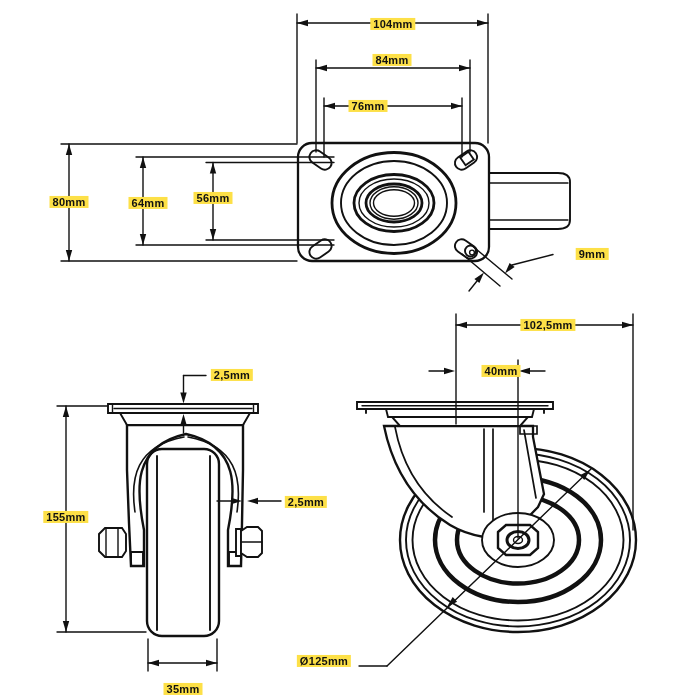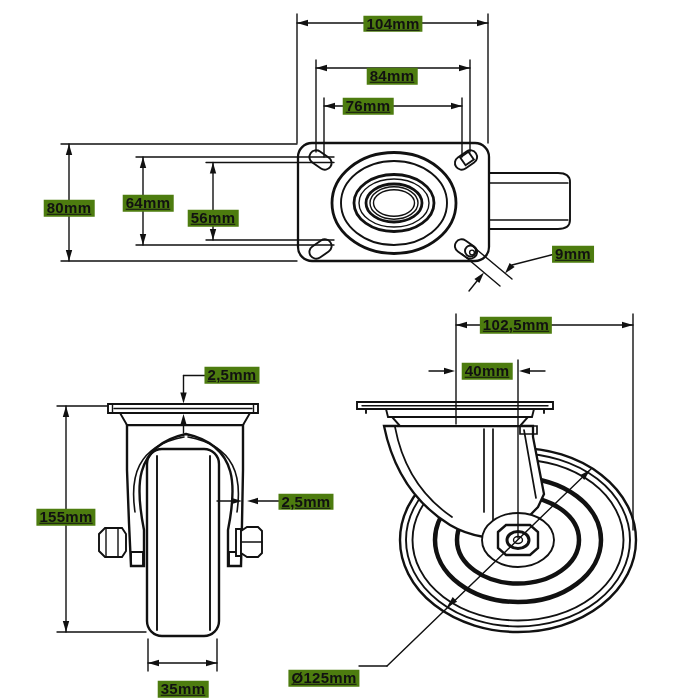--- a/index.html
+++ b/index.html
@@ -5,23 +5,23 @@
   html,body{margin:0;padding:0;background:#fff;}
   .canvas{position:relative;width:700px;height:700px;background:#ffffff;overflow:hidden;
           font-family:"Liberation Sans","DejaVu Sans",sans-serif;}
   svg{position:absolute;left:0;top:0;}
   svg *{vector-effect:non-scaling-stroke;}
   .ln{stroke:#111;fill:none;stroke-width:1.4;stroke-linecap:round;}
   .th2{stroke-width:1.9;}
   .th3{stroke-width:2.3;}
   .wfill{fill:#fff;stroke:#111;}
   .arrow{fill:#111;stroke:none;}
-  .dim-label{position:absolute;transform:translate(-50%,-50%);background:#4d7c0f;color:#111;
-             font-size:15px;font-weight:bold;letter-spacing:.3px;line-height:1.1;
-             padding:0 3px;white-space:nowrap;text-decoration:underline;}
+  .dim-label{position:absolute;transform:translate(-50%,-50%);background:#fde047;color:#111;
+             font-size:11px;font-weight:bold;letter-spacing:.3px;line-height:1.1;
+             padding:0 3px;white-space:nowrap;}
 </style>
 </head>
 <body>
 
 <div class="canvas">
 
 <svg width="700" height="700" viewBox="0 0 700 700">
 
   <g>
 
@@ -209,29 +209,29 @@
 
       <line class="ln" x1="359" y1="666" x2="387" y2="666"></line>
       <line class="ln" x1="387" y1="666" x2="591" y2="469"></line>
       <polygon class="arrow" points="590,470 584.3,479.9 579.9,475.3"></polygon>
       <polygon class="arrow" points="447,607 457.1,601.7 452.7,597.1"></polygon>
     </g>
   </g>
 </svg>
 
 <div class="dim-label" style="left:393px;top:23.5px">104mm</div>
-<div class="dim-label" style="left:392px;top:76px">84mm</div>
+<div class="dim-label" style="left:392px;top:60px">84mm</div>
 <div class="dim-label" style="left:368px;top:106px">76mm</div>
-<div class="dim-label" style="left:69px;top:208px">80mm</div>
+<div class="dim-label" style="left:69px;top:202px">80mm</div>
 <div class="dim-label" style="left:148px;top:203px">64mm</div>
-<div class="dim-label" style="left:213px;top:218px">56mm</div>
-<div class="dim-label" style="left:573px;top:254px">9mm</div>
+<div class="dim-label" style="left:213px;top:198px">56mm</div>
+<div class="dim-label" style="left:592px;top:254px">9mm</div>
 
 <div class="dim-label" style="left:232px;top:375px">2,5mm</div>
 <div class="dim-label" style="left:66px;top:517px">155mm</div>
 <div class="dim-label" style="left:306px;top:501.5px">2,5mm</div>
 <div class="dim-label" style="left:183px;top:689px">35mm</div>
 
-<div class="dim-label" style="left:516px;top:325px">102,5mm</div>
-<div class="dim-label" style="left:487px;top:371px">40mm</div>
-<div class="dim-label" style="left:324px;top:678px">Ø125mm</div>
+<div class="dim-label" style="left:548px;top:325px">102,5mm</div>
+<div class="dim-label" style="left:501px;top:371px">40mm</div>
+<div class="dim-label" style="left:324px;top:661px">Ø125mm</div>
 
 </div>
 
 </body></html>

